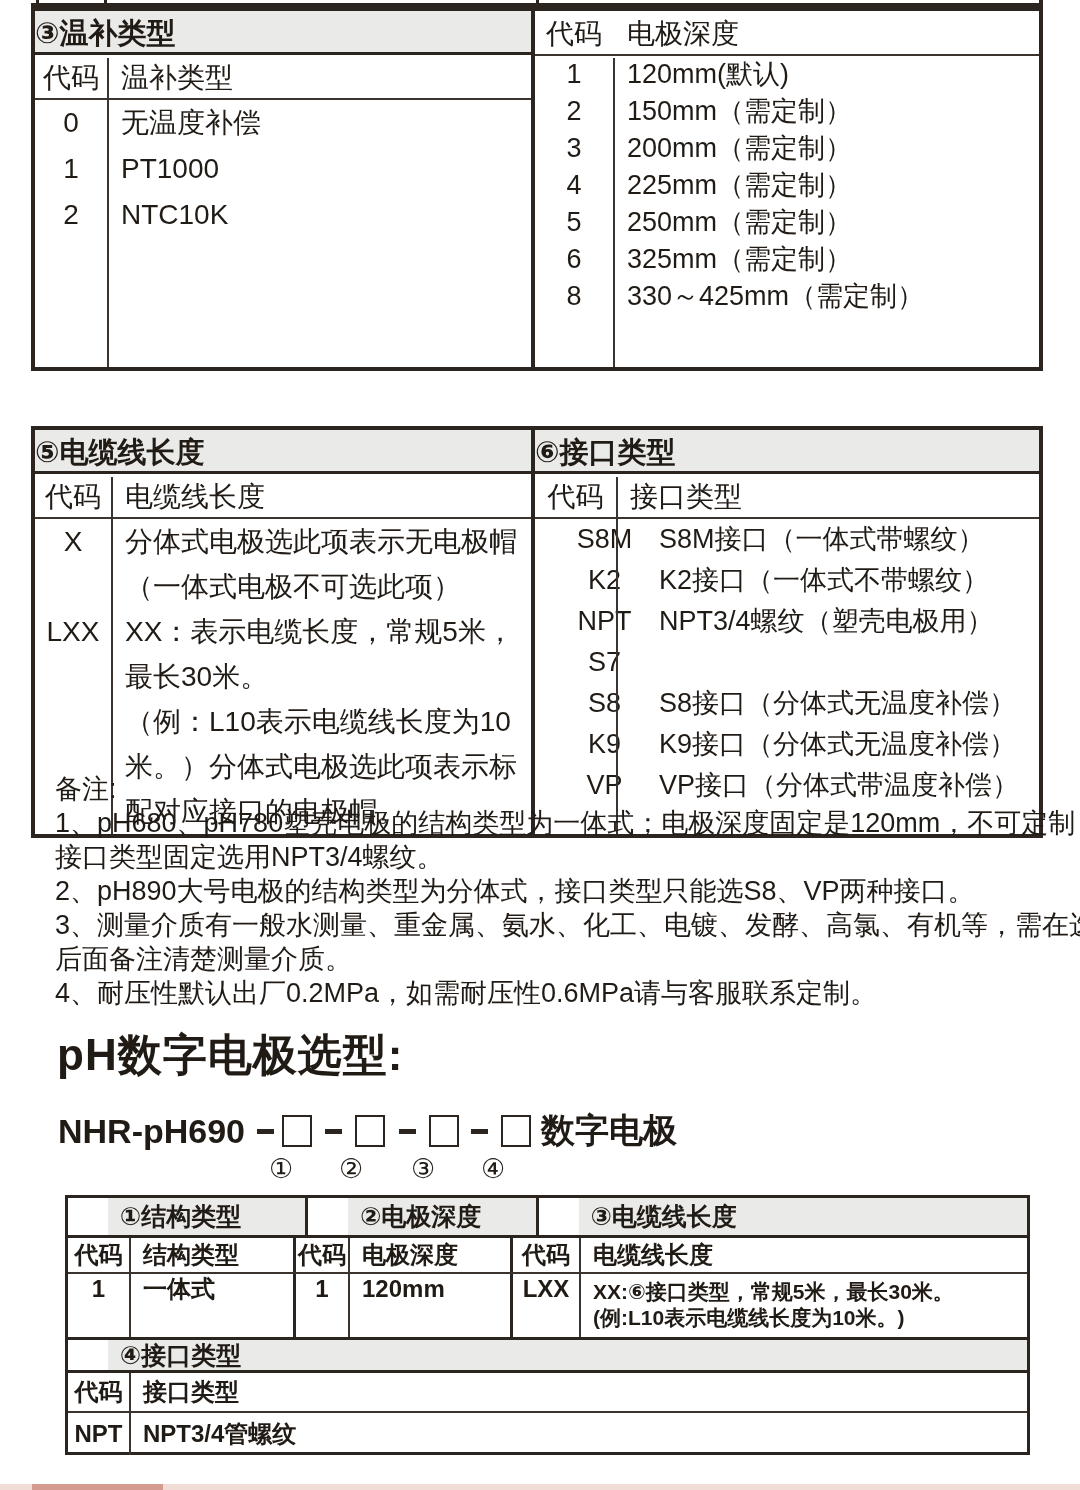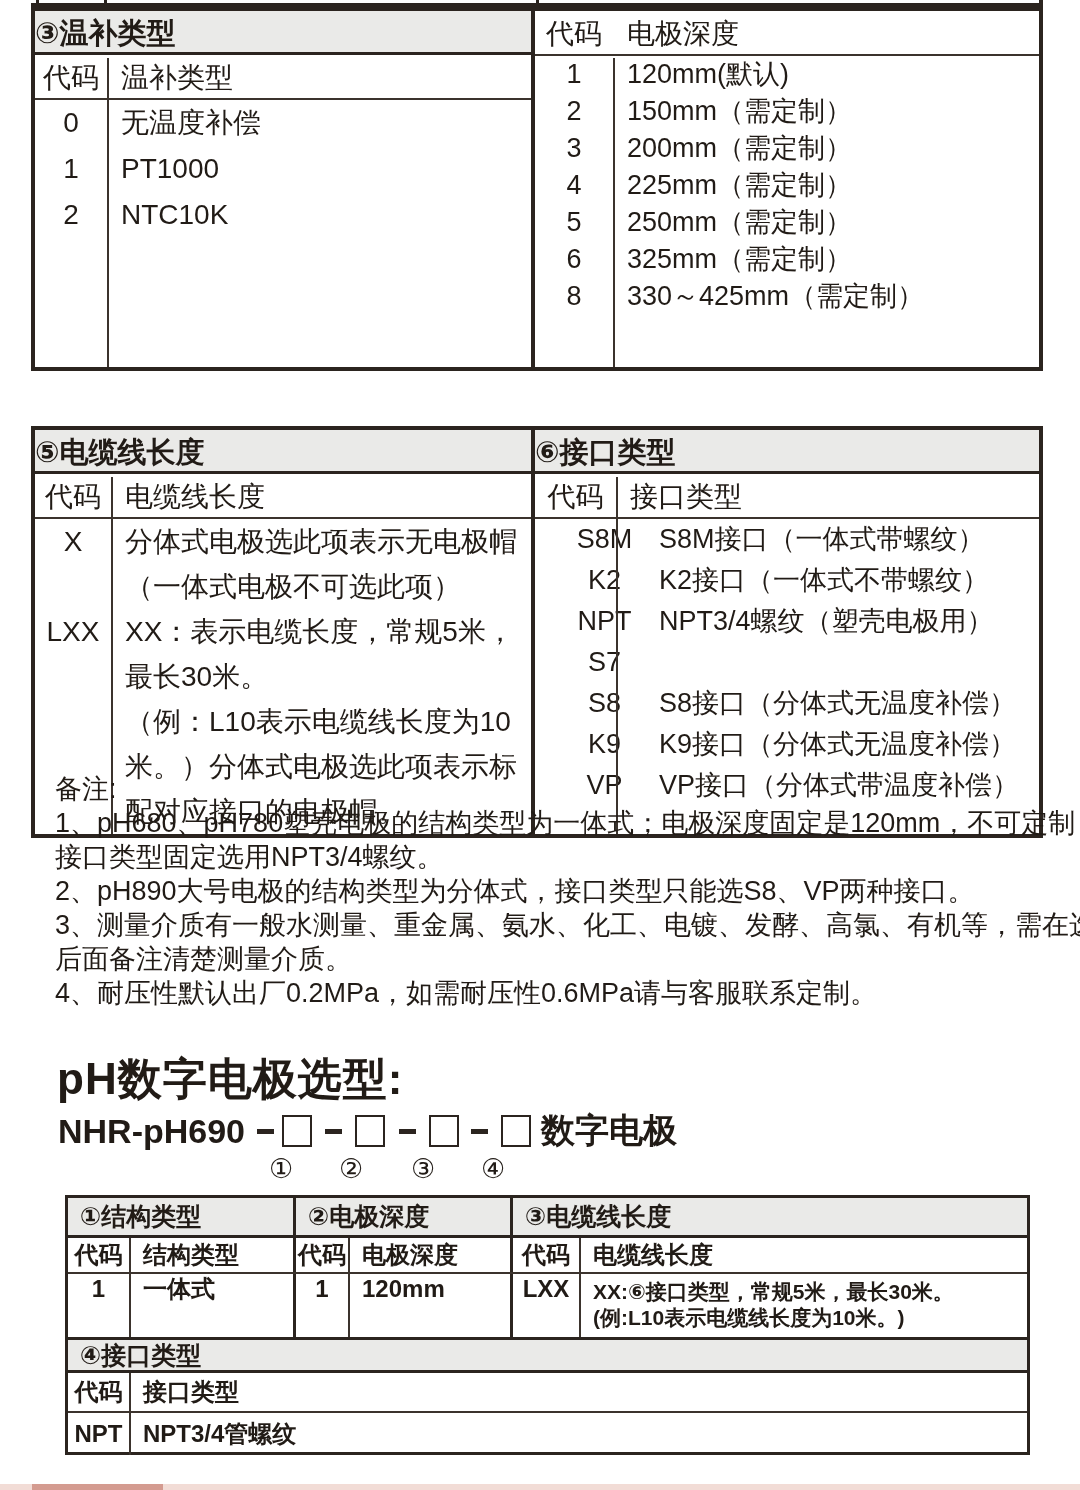--- a/index.html
+++ b/index.html
@@ -45,32 +45,32 @@
   .t5 .t-row{font-size:28px;line-height:45px;align-items:flex-start;}
   .t5 .c-val{white-space:pre-line;}
 
   .t6 .c-code{width:81px;}  .t6 .vline{left:81px;}
   .t6 .t-sub{font-size:28px;line-height:45px;}
   .t6 .t-row{height:41px;line-height:41px;font-size:27px;padding-left:29px;}
 
   .notes{position:absolute;left:55px;top:772px;width:1000px;font-size:27px;}
   .note-line{height:34px;line-height:34px;white-space:nowrap;}
 
-  .sel-title{position:absolute;left:57px;top:1050px;font-size:44px;font-weight:bold;letter-spacing:1px;}
+  .sel-title{position:absolute;left:57px;top:1026px;font-size:44px;font-weight:bold;letter-spacing:1px;}
   .model-line{position:absolute;left:58px;top:1110px;height:42px;display:flex;align-items:center;
     font-size:34px;font-weight:bold;}
   .m-dash{width:17px;height:5px;background:var(--bd);flex:none;}
   .m-box{width:30px;height:32px;border:2px solid var(--bd);box-sizing:border-box;flex:none;background:#fff;}
   .pos-label{position:absolute;top:1153px;font-size:27px;color:var(--txt);}
 
   .btable{position:absolute;left:65px;top:1195px;width:965px;height:260px;border:3px solid var(--bd);
     box-sizing:border-box;font-weight:bold;}
   .b-row{display:flex;box-sizing:border-box;}
   .b-cell{box-sizing:border-box;}
-  .gray{background:var(--hbg);}
+  .gray{background:var(--hbg);margin-left:40px;}
   .br2{border-right:2px solid var(--ln);}
   .br3{border-right:3px solid var(--bd);}
   .bb2{border-bottom:2px solid var(--ln);}
   .bb3{border-bottom:3px solid var(--bd);}
   .b-sec{font-size:25px;padding-left:12px;}
   .b-code{text-align:center;}
   .b-val{padding-left:12px;}
   .r1{height:40px;line-height:37px;}
   .r2{height:36px;line-height:34px;font-size:24px;}
   .r3{height:66px;line-height:30px;font-size:24px;}

